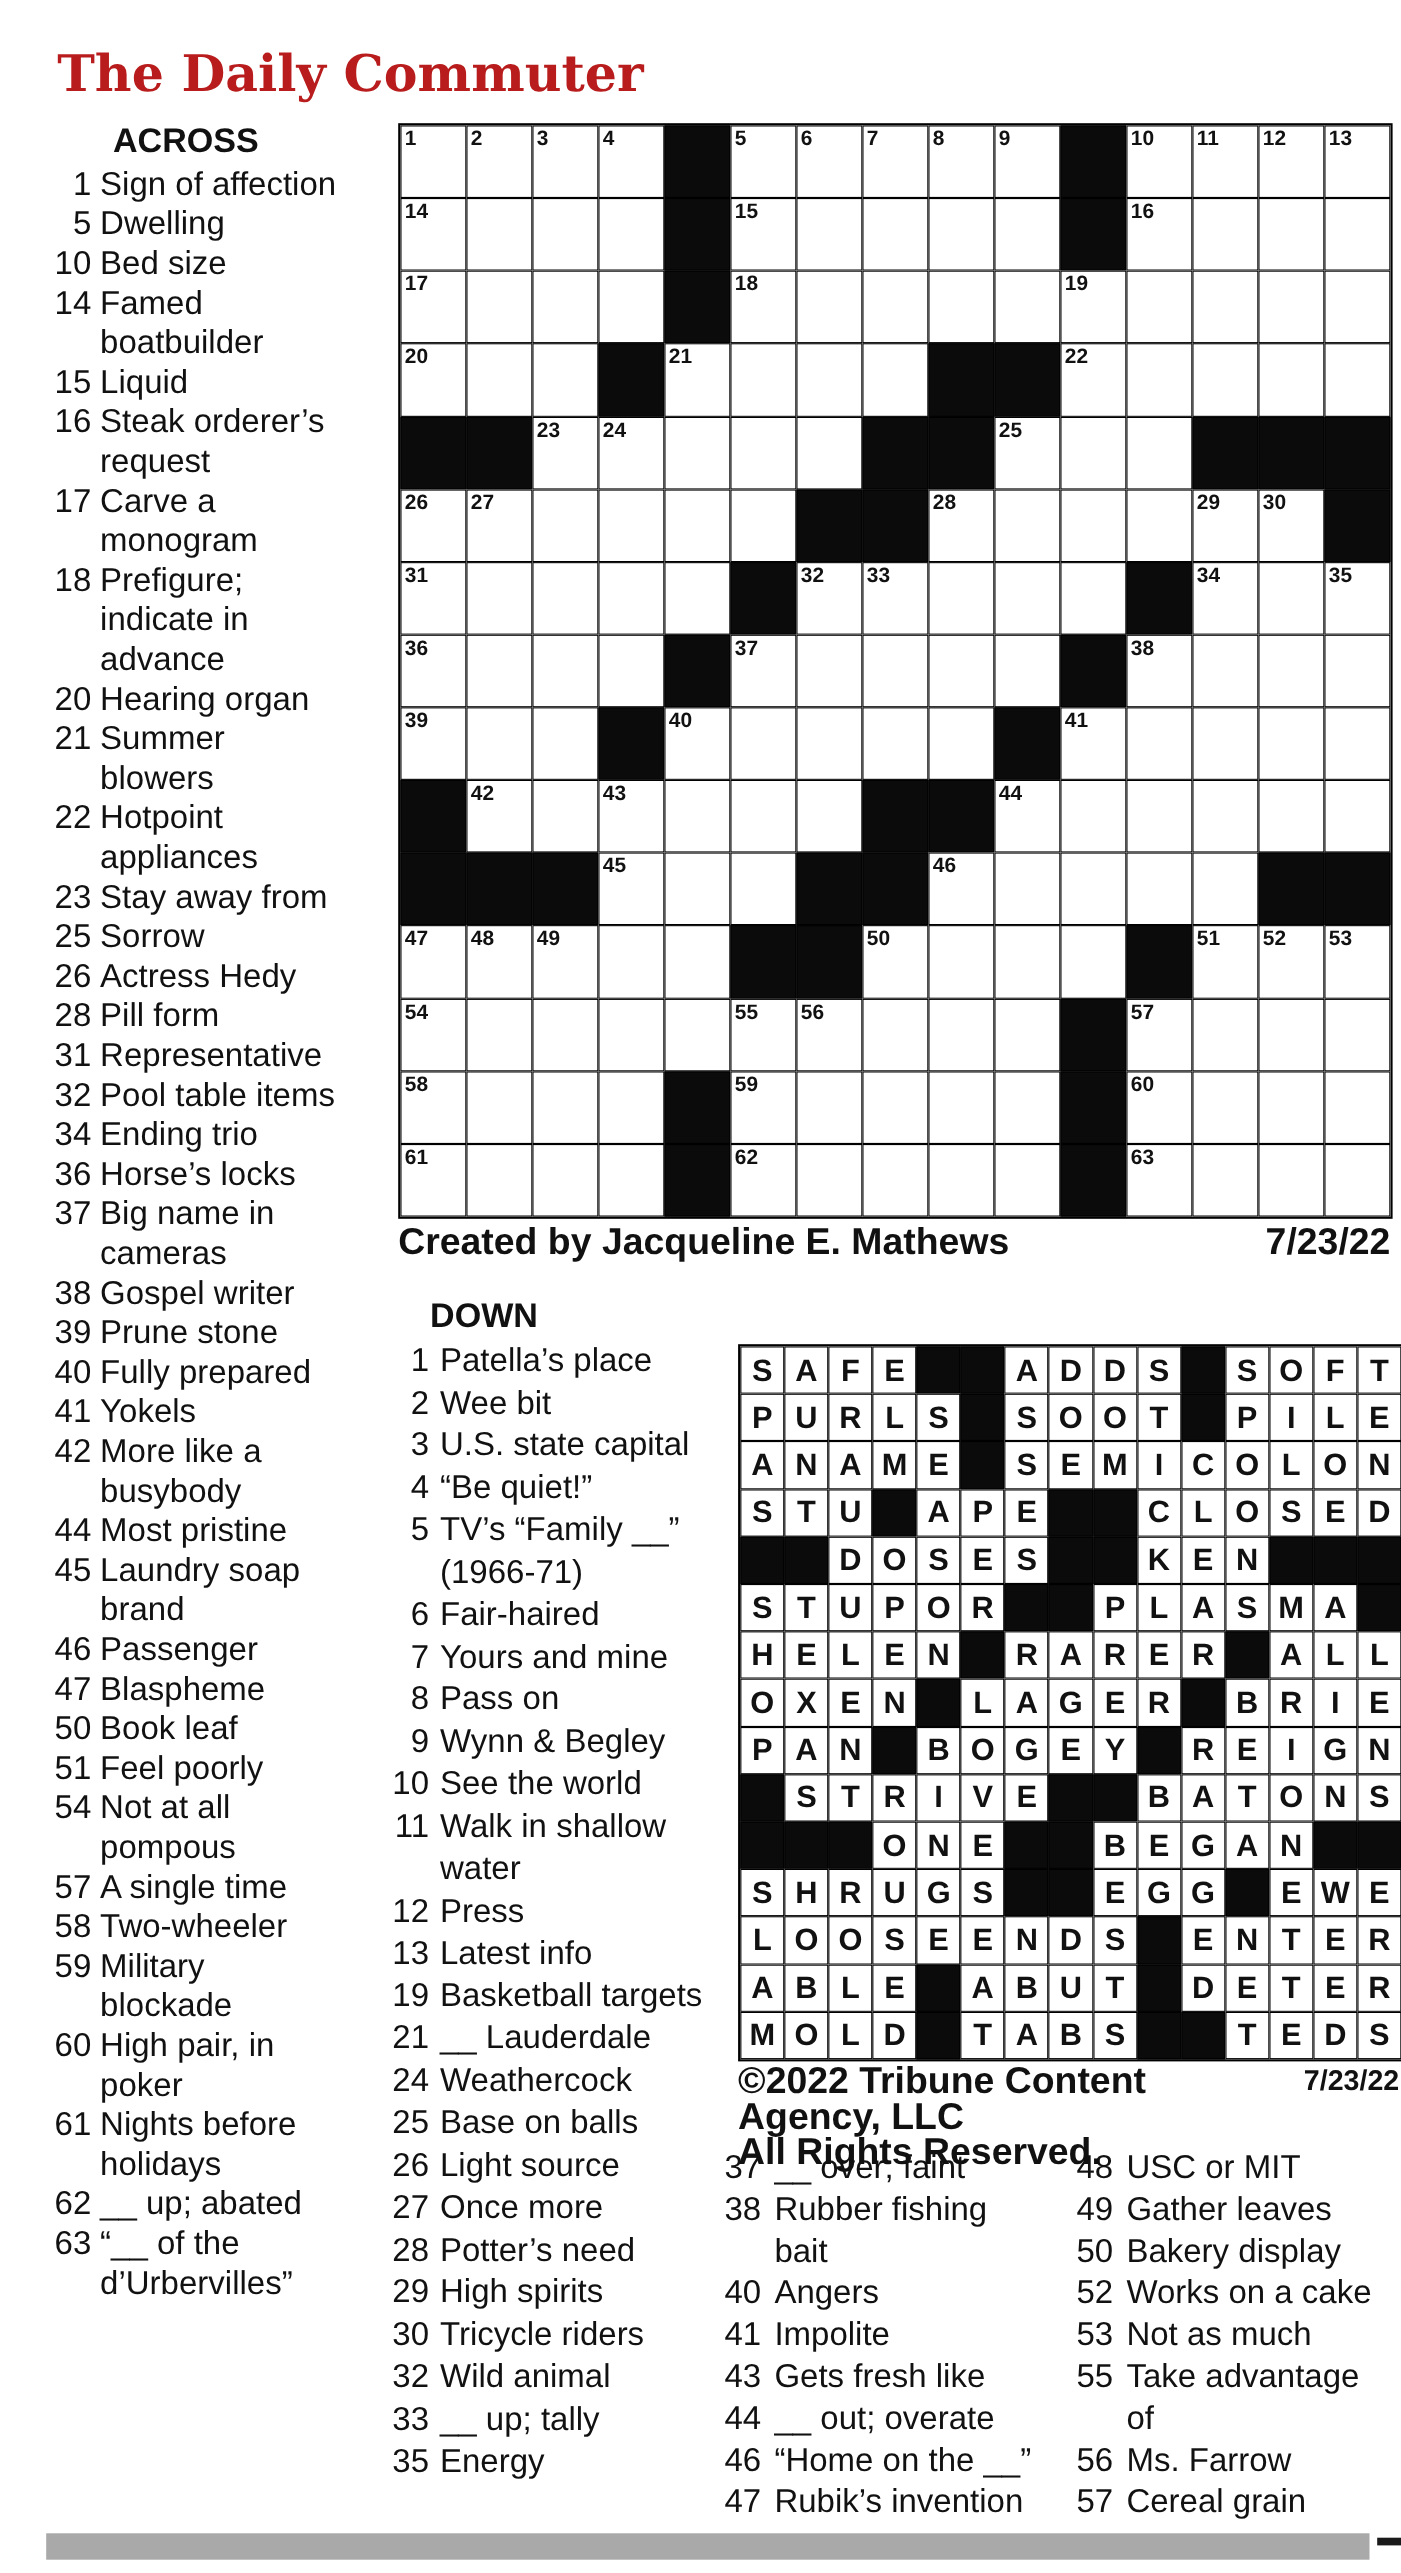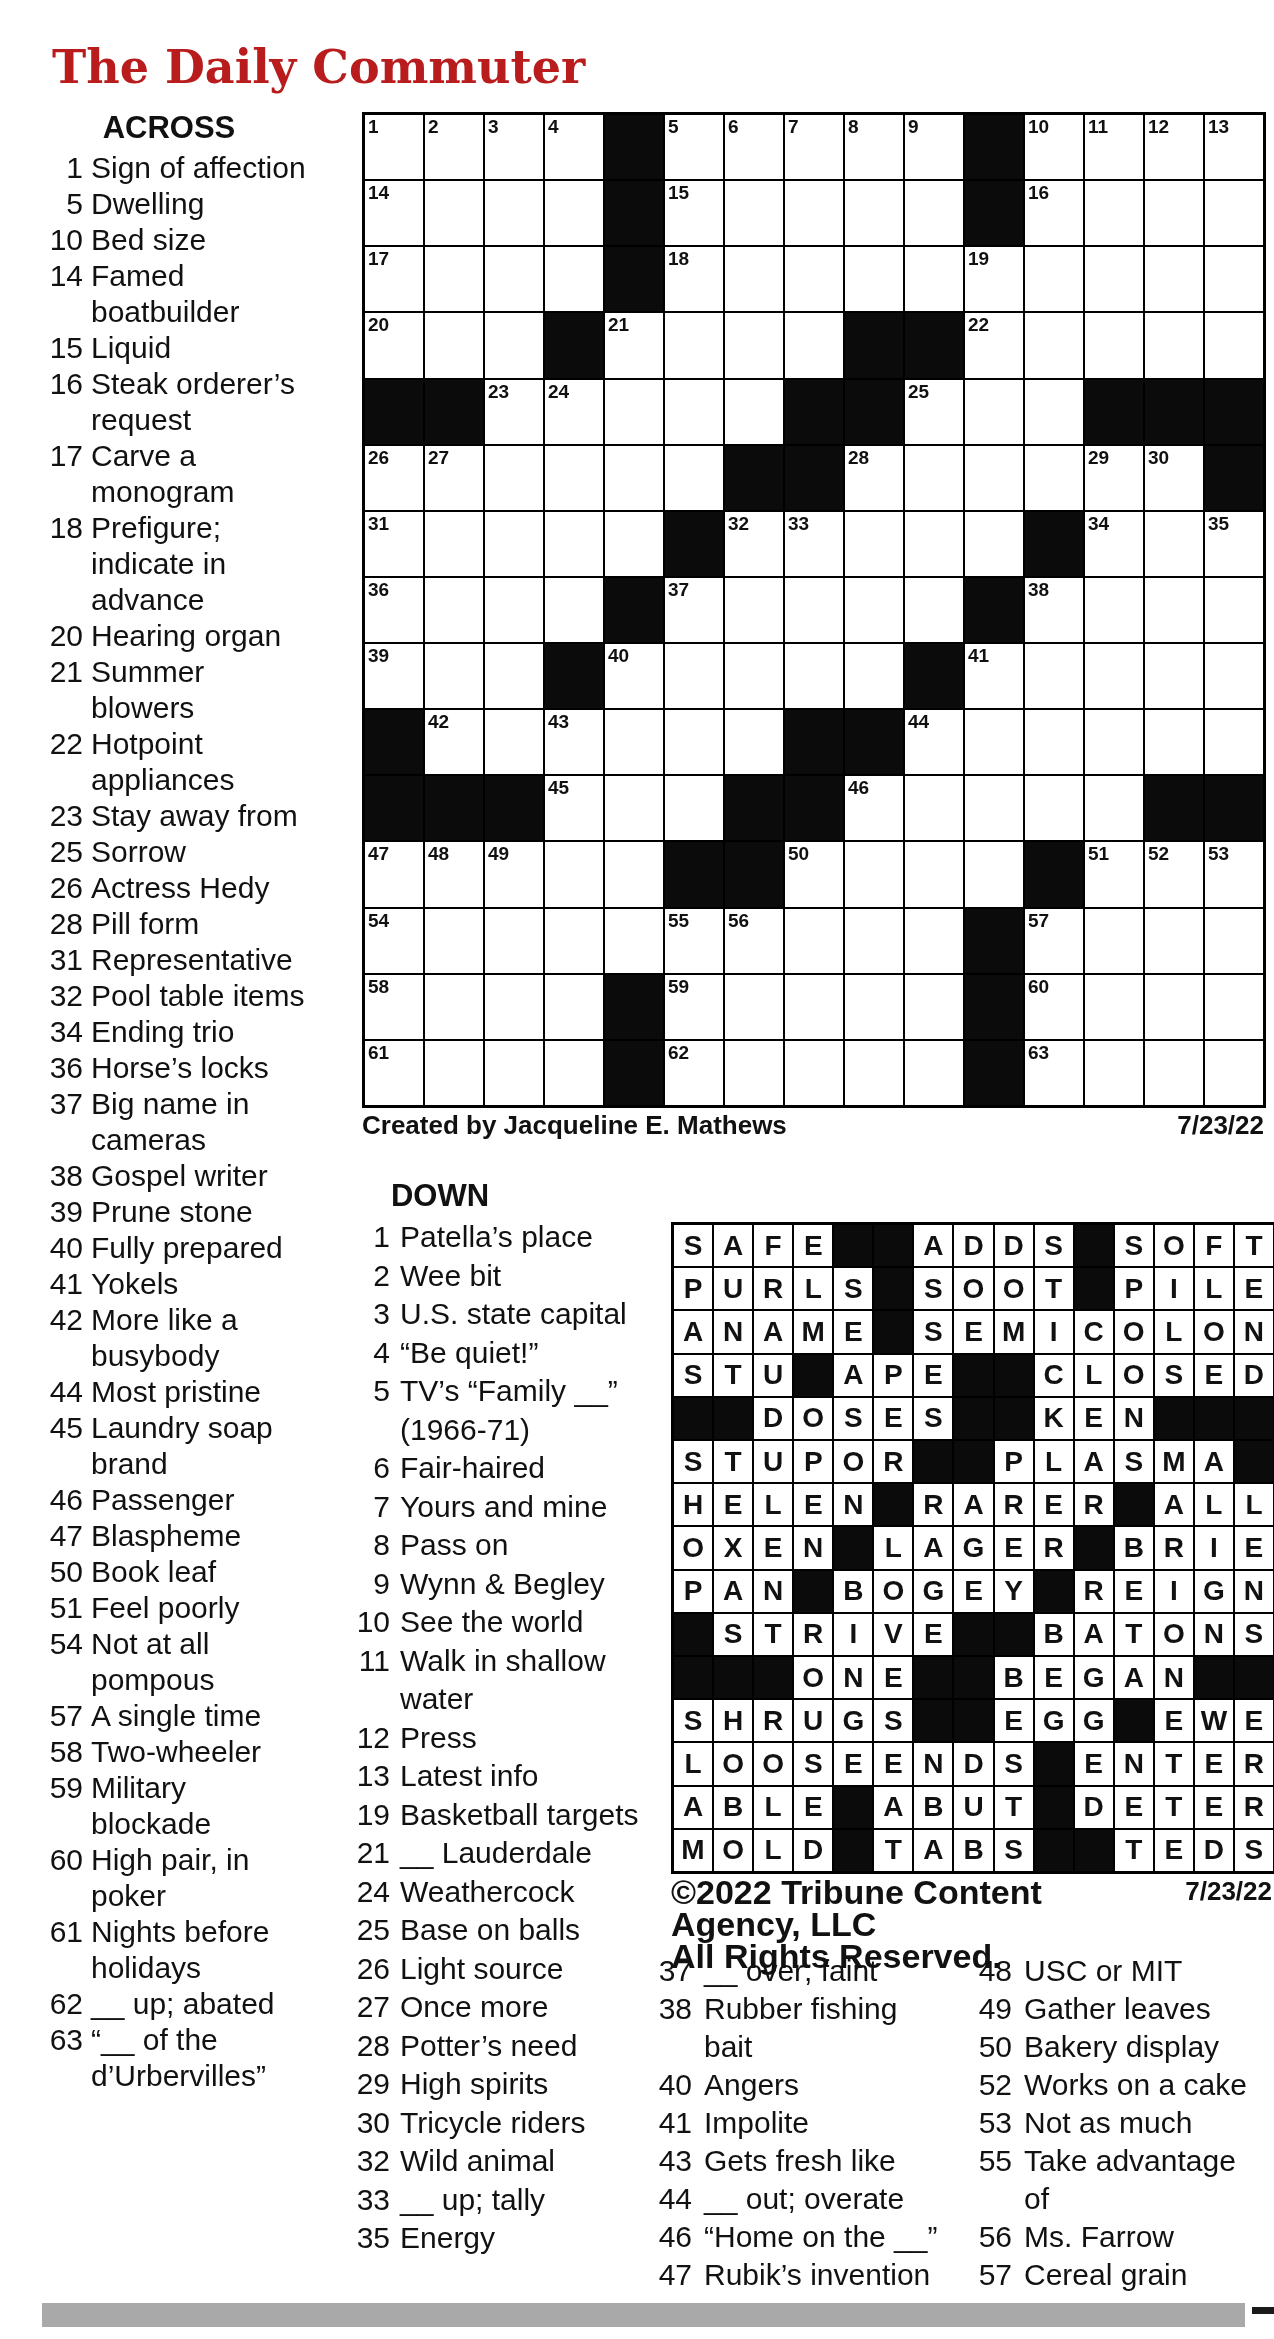--- a/index.html
+++ b/index.html
@@ -53,21 +53,21 @@
     position:absolute; top:1px; left:3px;
     font-size:19px; font-weight:700; line-height:21px;
   }
   #solved-grid .cell { display:flex; align-items:center; justify-content:center; }
   #solved-grid .letter { font-weight:700; font-size:28px; }
 
   
   #byline-row {
     left:362px; top:1110px; width:902px;
     display:flex; justify-content:space-between;
-    font-weight:bold; font-size:26px;
+    font-weight:bold; font-size:34px;
   }
 
   
   #solved-header { left:671px; top:1212px; width:601px;margin-top:44px; }
   #copyright { left:671px; top:1876px; width:420px; font-weight:bold; font-size:34px; line-height:32px; }
   #solved-date { left:1072px; top:1876px; width:200px; text-align:right; font-weight:bold; font-size:26px; }
 
   
   #bottom-bar { left:42px; top:2303px; width:1203px; height:24px; background:#a9a9a9; }
   #trim-dash { left:1252px; top:2307px; width:22px; height:7px; background:#1a1a1a; }

